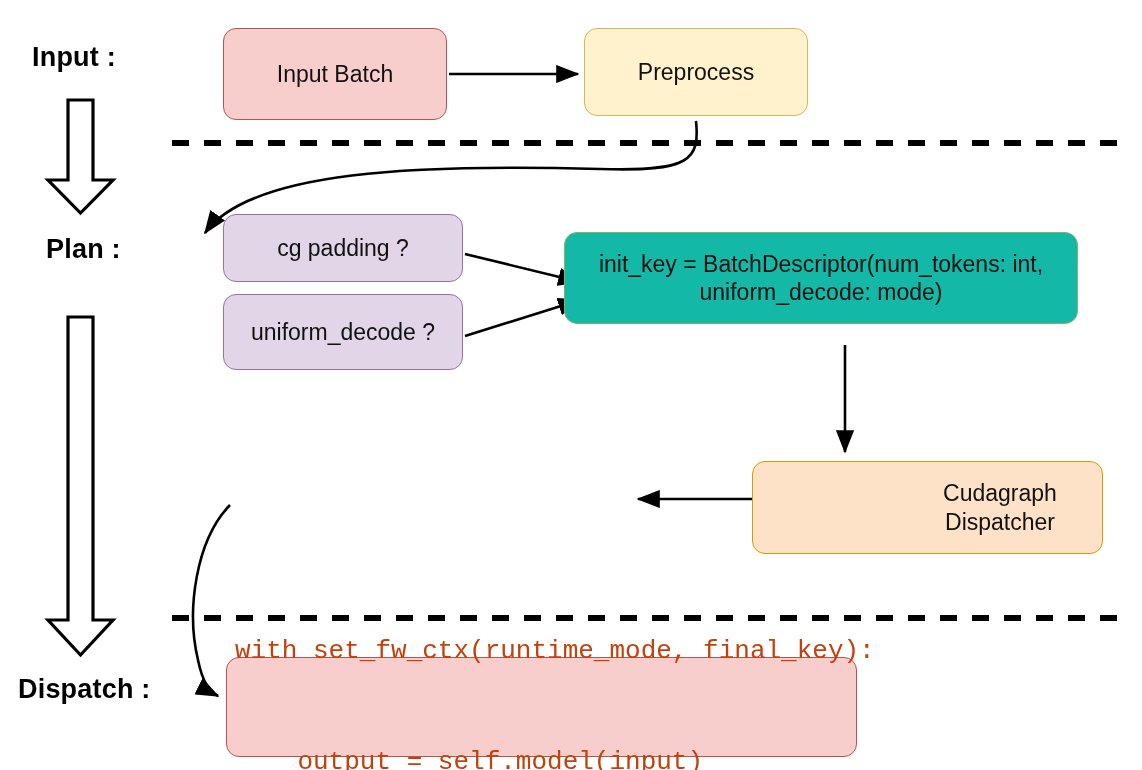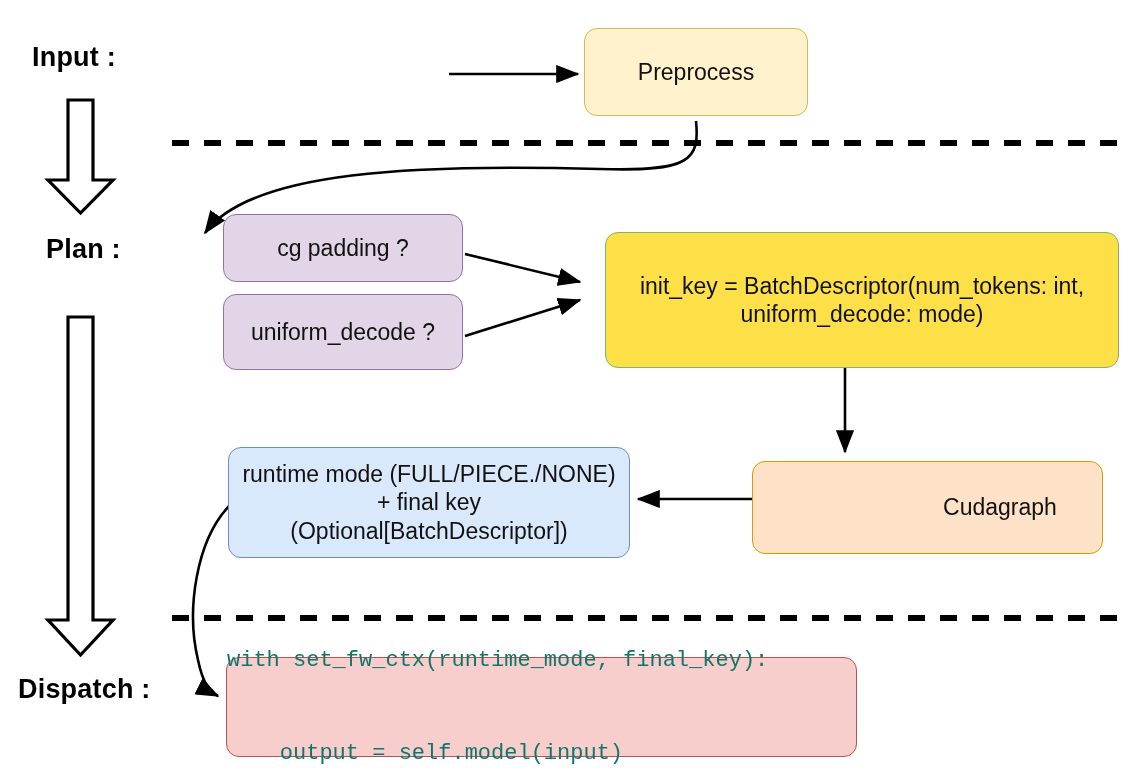--- a/index.html
+++ b/index.html
@@ -41,38 +41,38 @@
     align-items: center;
     justify-content: center;
     text-align: center;
     font-size: 23px;
     color: #111111;
     line-height: 1.22;
     padding: 4px 10px;
   }
   .node.code {
     font-family: "Liberation Mono", "DejaVu Sans Mono", monospace;
-    font-size: 22px;
+    font-size: 26px;
     text-align: left;
     justify-content: flex-start;
     line-height: 1.42;
     white-space: pre;
-    padding-left: 0;
-    color: #0f766e;
+    padding-left: 8px;
+    color: #c2410c;
   }
   #node-input-batch   { left:223px; top:28px;  width:224px; height:92px;
                         background:#F8CECC; border:1.6px solid #B85450; }
   #node-preprocess    { left:584px; top:28px;  width:224px; height:88px;
                         background:#FFF2CC; border:1.6px solid #D6B656; }
   #node-cg-padding    { left:223px; top:214px; width:240px; height:68px;
                         background:#E1D5E7; border:1.6px solid #9673A6; }
   #node-uniform-decode{ left:223px; top:294px; width:240px; height:76px;
                         background:#E1D5E7; border:1.6px solid #9673A6; }
-  #node-init-key      { left:605px; top:232px; width:514px; height:136px;
-                        background:#fde047; border:1.6px solid #82B366; }
+  #node-init-key      { left:564px; top:232px; width:514px; height:92px;
+                        background:#14b8a6; border:1.6px solid #82B366; }
   #node-runtime-mode  { left:228px; top:447px; width:402px; height:111px;
                         background:#DAE8FC; border:1.6px solid #6C8EBF; }
   #node-cudagraph     { left:752px; top:461px; width:351px; height:93px;
                         background:#FEE2C8; border:1.9px solid #D79B00;
                         align-items:center; justify-content:flex-end;
                         padding-right:16px; }
   #node-cudagraph .cg-text { width:172px; text-align:center; }
   #node-dispatch      { left:755px; top:459px; width:186px; height:80px;
                         background:#FAD7BD; border:1.9px solid #D79B00;
                         font-size:21px; }
@@ -113,50 +113,48 @@
 
     <line x1="753" y1="499" x2="638" y2="499" stroke="#000000" stroke-width="2.6" marker-end="url(#arrowhead)"></line>
 
     <path d="M 230 505 C 196 540, 186 610, 198 660 C 203 684, 210 692, 218 696" fill="none" stroke="#000000" stroke-width="2.6" marker-end="url(#arrowhead)"></path>
   </svg>
 
   <div class="stage-label" id="label-input">Input :</div>
   <div class="stage-label" id="label-plan">Plan :</div>
   <div class="stage-label" id="label-execute">Dispatch :</div>
 
+  <div class="node" id="node-input-batch">
+    <span>Input Batch</span>
+  </div>
 
   <div class="node" id="node-preprocess">
     <span>Preprocess</span>
   </div>
 
   <div class="node" id="node-uniform-decode">
     <span>uniform_decode ?</span>
   </div>
 
   <div class="node" id="node-cg-padding">
     <span>cg padding ?</span>
   </div>
 
   <div class="node" id="node-init-key">
     <div>
       <div>init_key = BatchDescriptor(num_tokens: int,</div>
       <div>uniform_decode: mode)</div>
     </div>
   </div>
 
-  <div class="node" id="node-runtime-mode">
-    <div>
-      <div>runtime mode (FULL/PIECE./NONE)</div>
-      <div>+ final key (Optional[BatchDescriptor])</div>
-    </div>
-  </div>
 
   <div class="node" id="node-cudagraph">
     <div class="cg-text">
       <div>Cudagraph</div>
+      <div>Dispatcher</div>
     </div>
   </div>
 
 
   <div class="node code" id="node-exec-code">
     <div>
       <div>with set_fw_ctx(runtime_mode, final_key):</div>
       <div>    output = self.model(input)</div>
     </div>
   </div>

